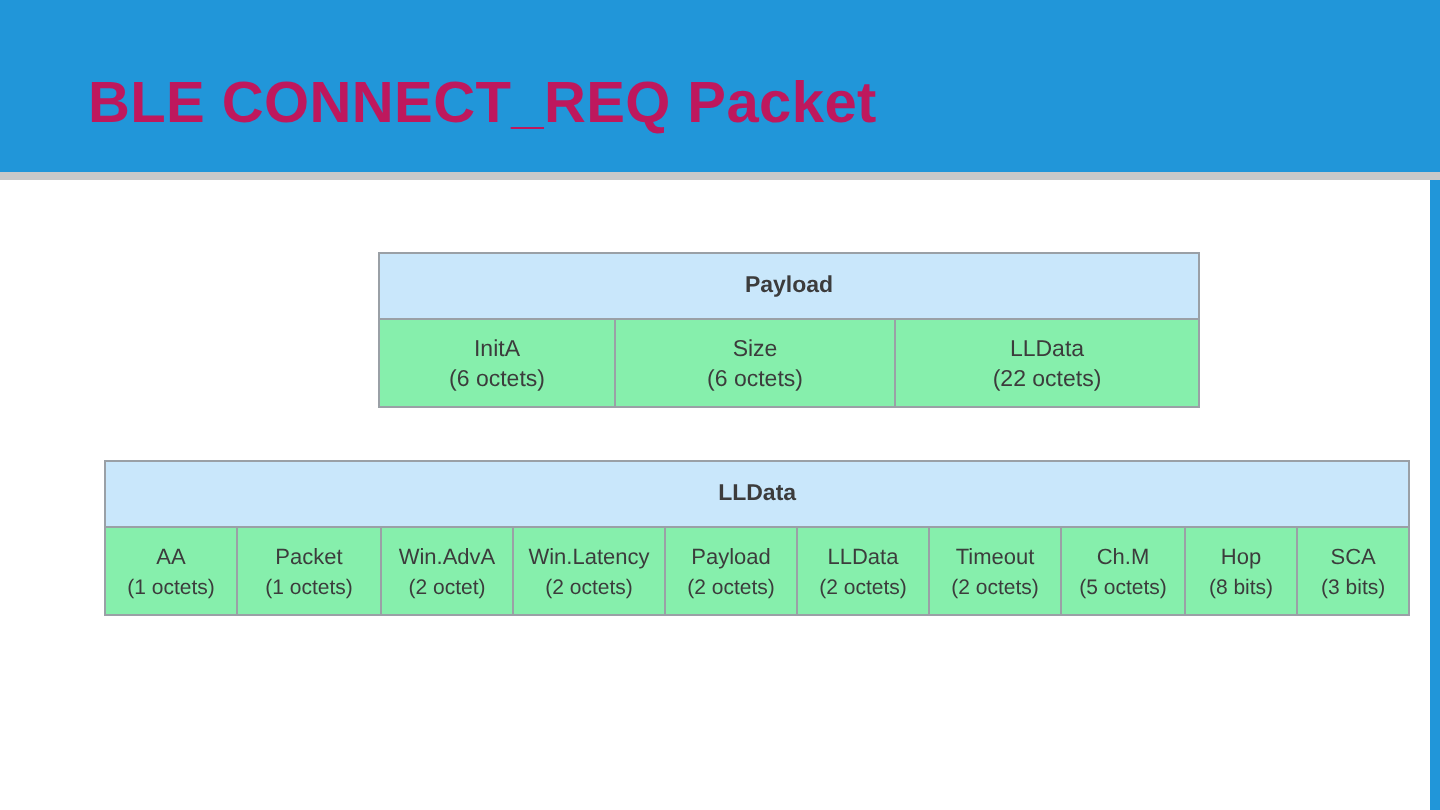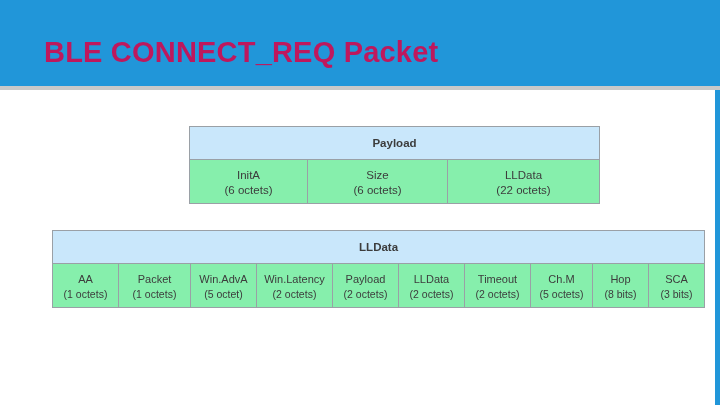--- a/index.html
+++ b/index.html
@@ -161,21 +161,21 @@
       <td class="body-cell">
         <span class="l1">AA</span>
         <span class="l2">(1 octets)</span>
       </td>
       <td class="body-cell">
         <span class="l1">Packet</span>
         <span class="l2">(1 octets)</span>
       </td>
       <td class="body-cell">
         <span class="l1">Win.AdvA</span>
-        <span class="l2">(5 octet)</span>
+        <span class="l2">(2 octet)</span>
       </td>
       <td class="body-cell">
         <span class="l1">Win.Latency</span>
         <span class="l2">(2 octets)</span>
       </td>
       <td class="body-cell">
         <span class="l1">Payload</span>
         <span class="l2">(2 octets)</span>
       </td>
       <td class="body-cell">

